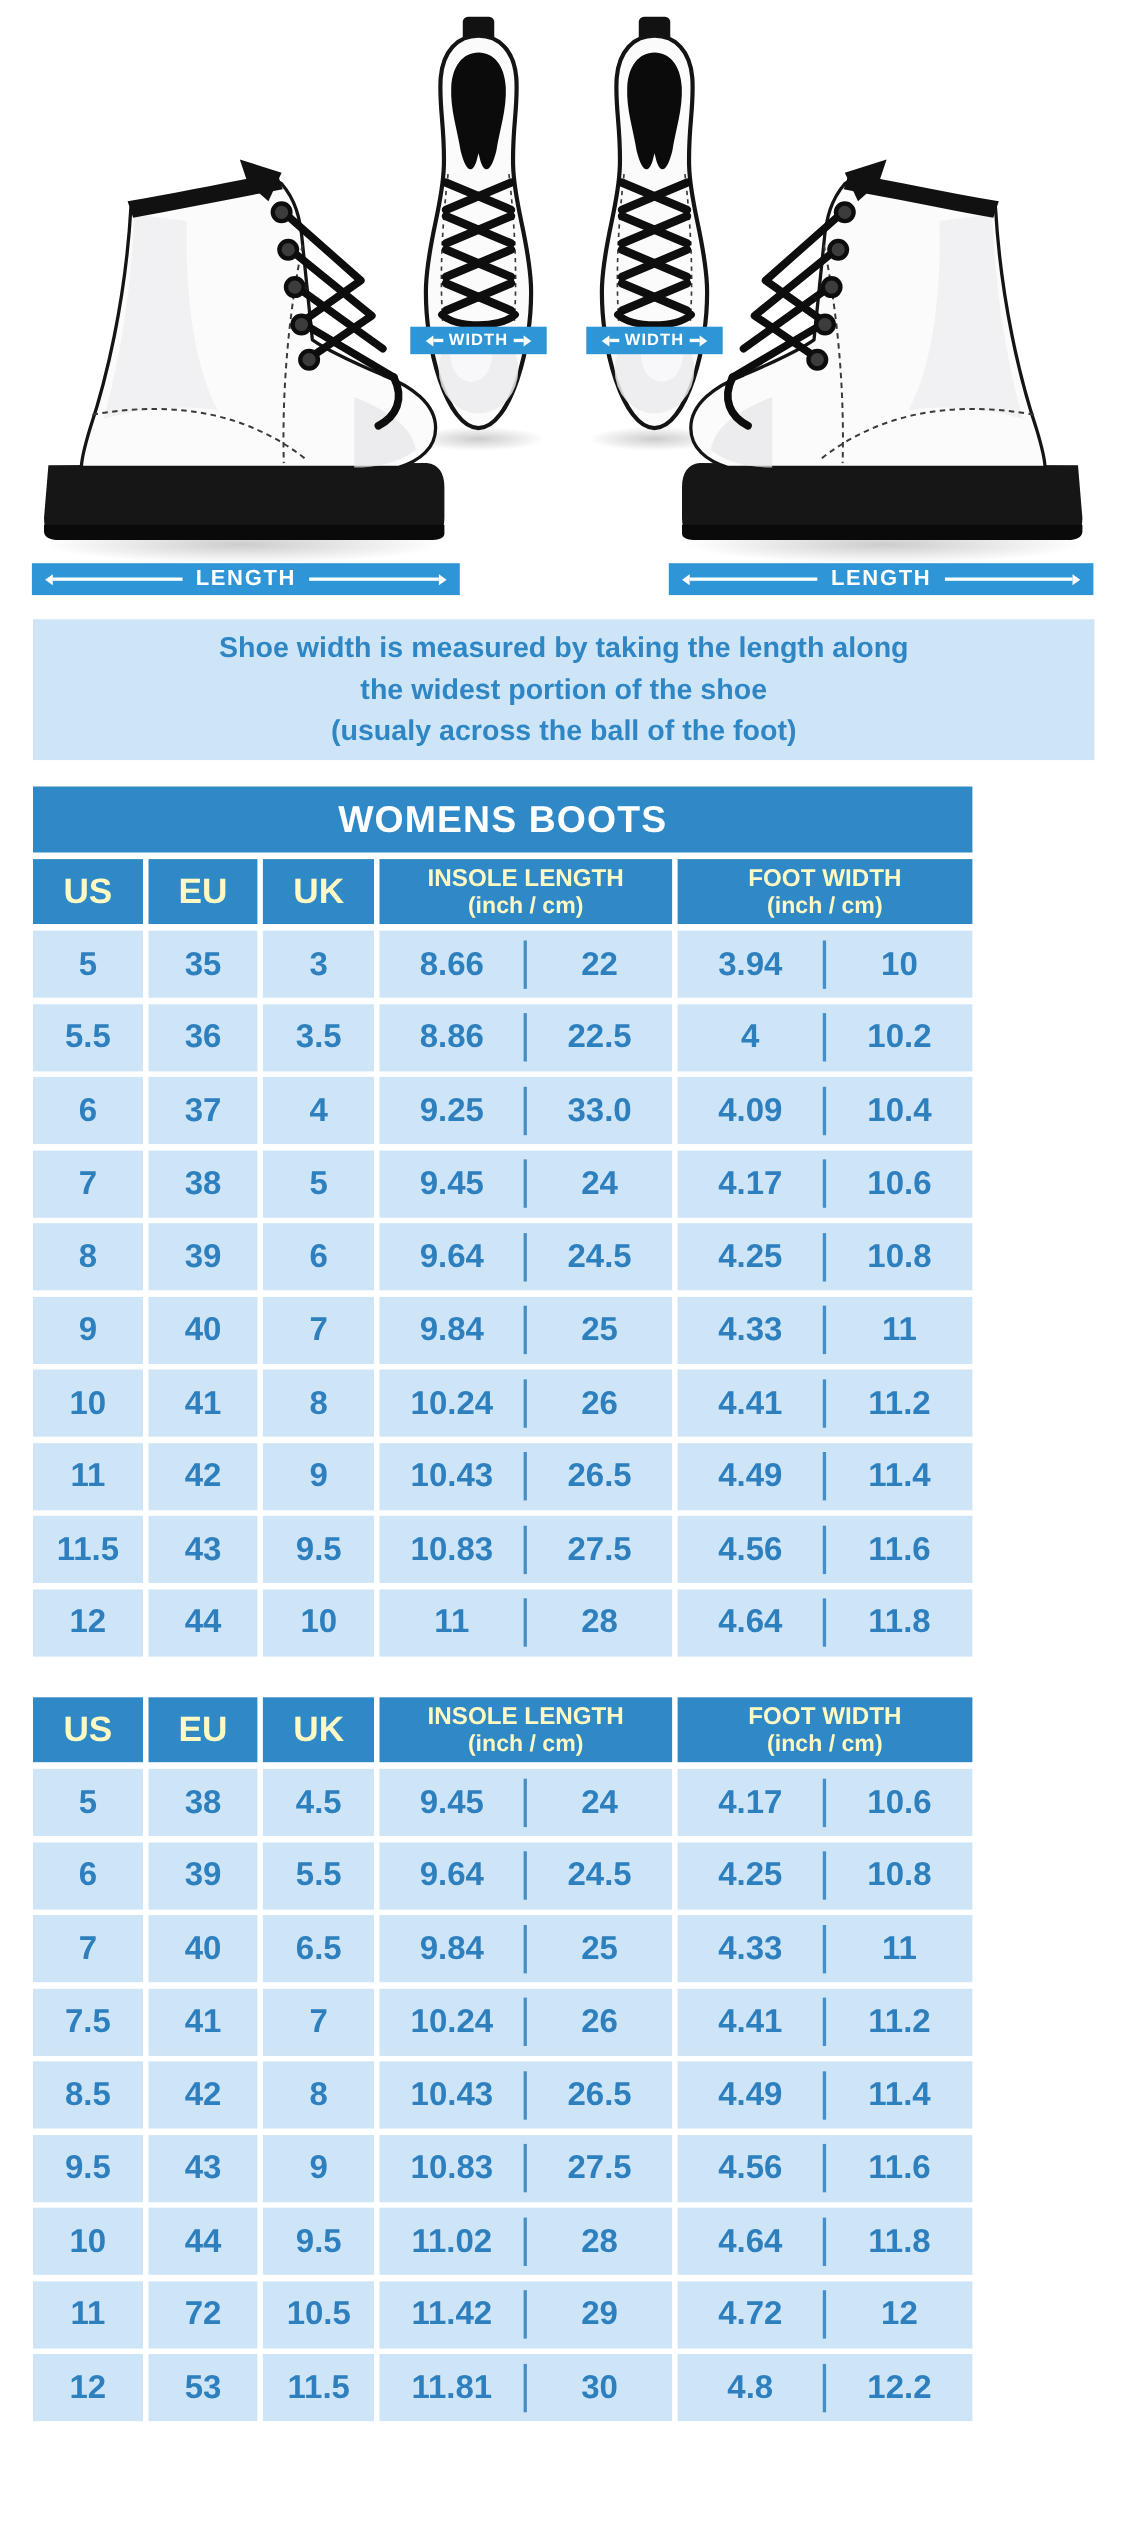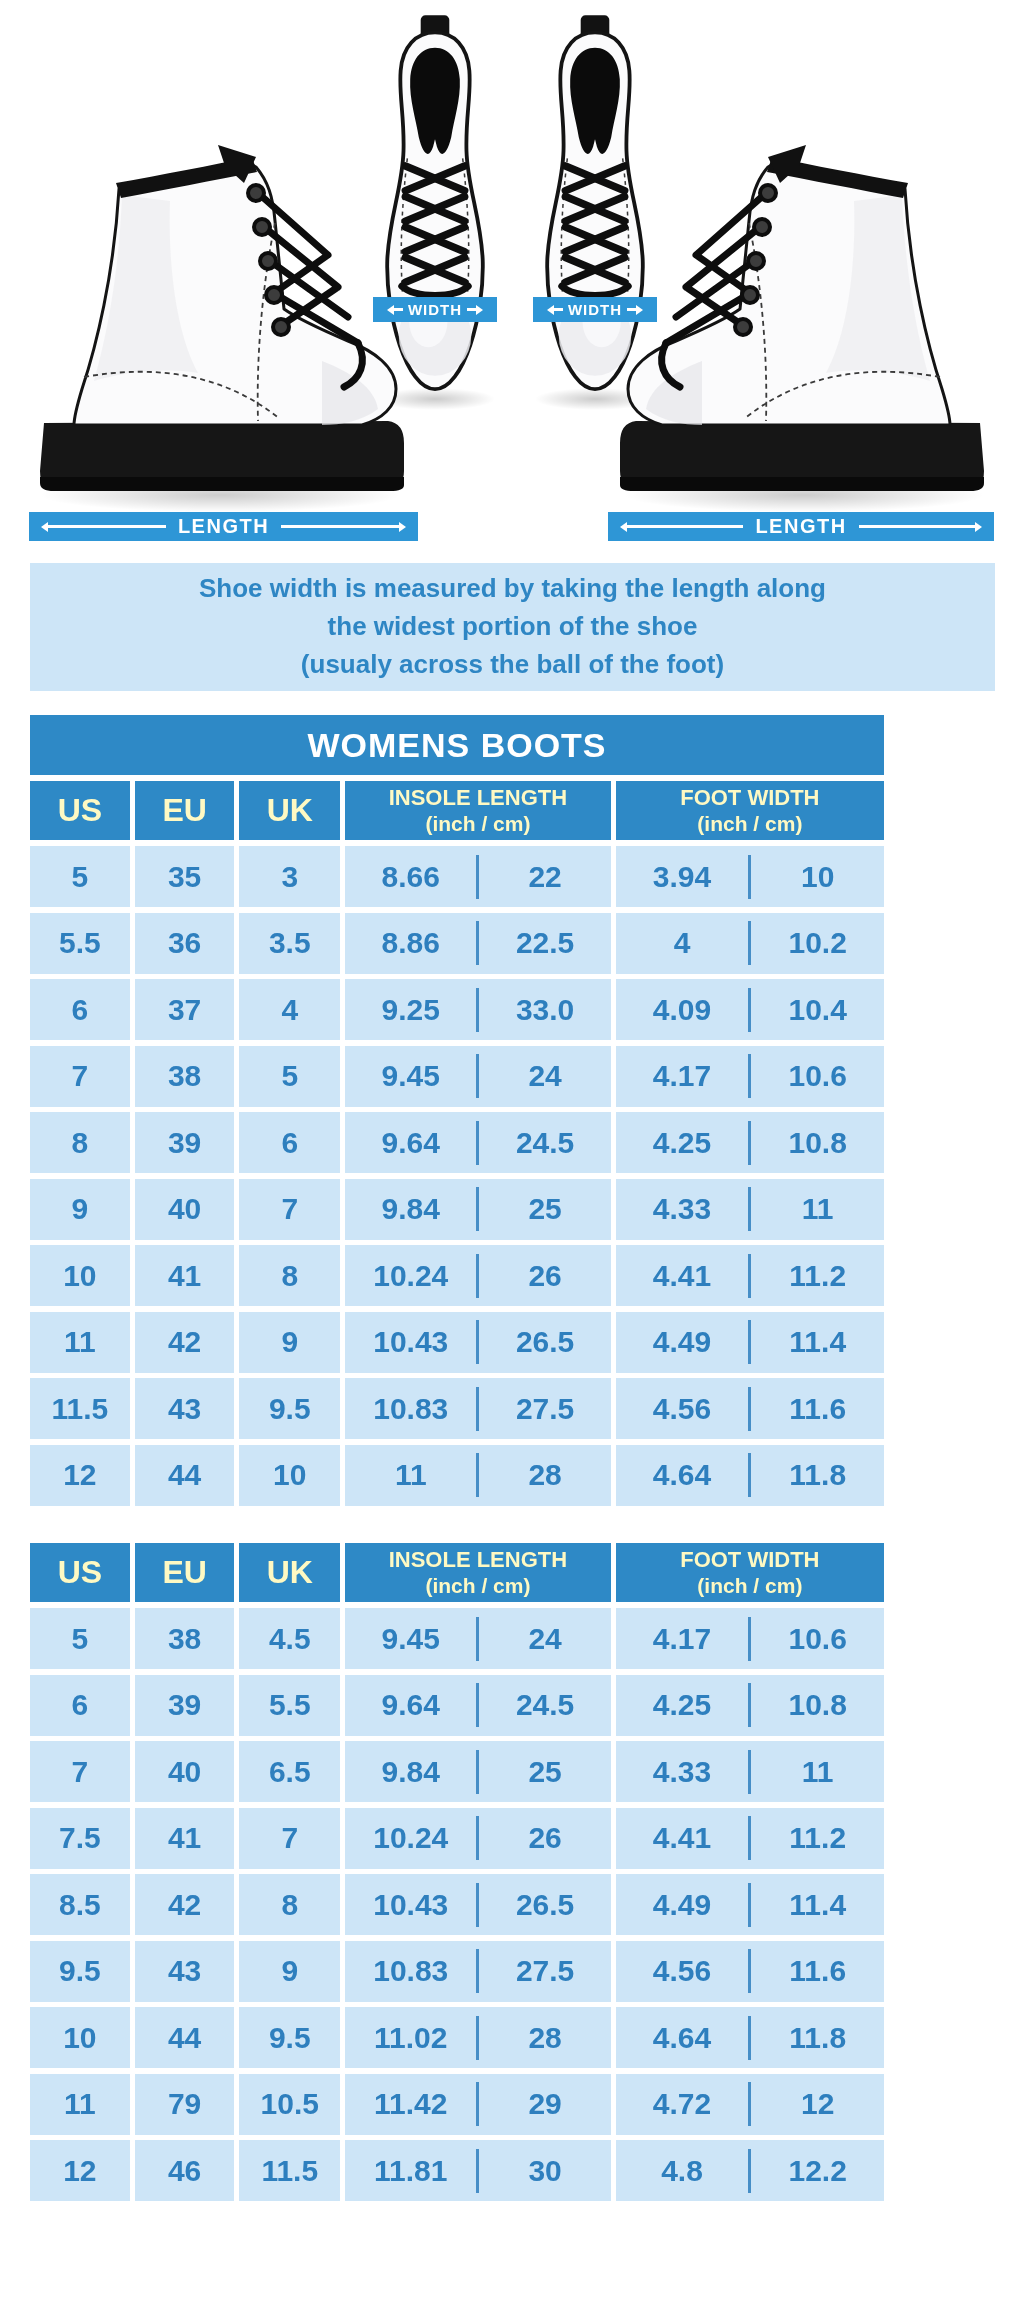--- a/index.html
+++ b/index.html
@@ -504,36 +504,36 @@
             <div class="half">28</div>
           </div>
           <div class="cell pair w5">
             <div class="half">4.64</div>
             <div class="vdiv"></div>
             <div class="half">11.8</div>
           </div>
         </div>
         <div class="row">
           <div class="cell w1">11</div>
-          <div class="cell w2">79</div>
+          <div class="cell w2">72</div>
           <div class="cell w3">10.5</div>
           <div class="cell pair w4">
             <div class="half">11.42</div>
             <div class="vdiv"></div>
             <div class="half">29</div>
           </div>
           <div class="cell pair w5">
             <div class="half">4.72</div>
             <div class="vdiv"></div>
             <div class="half">12</div>
           </div>
         </div>
         <div class="row">
           <div class="cell w1">12</div>
-          <div class="cell w2">46</div>
+          <div class="cell w2">53</div>
           <div class="cell w3">11.5</div>
           <div class="cell pair w4">
             <div class="half">11.81</div>
             <div class="vdiv"></div>
             <div class="half">30</div>
           </div>
           <div class="cell pair w5">
             <div class="half">4.8</div>
             <div class="vdiv"></div>
             <div class="half">12.2</div>

